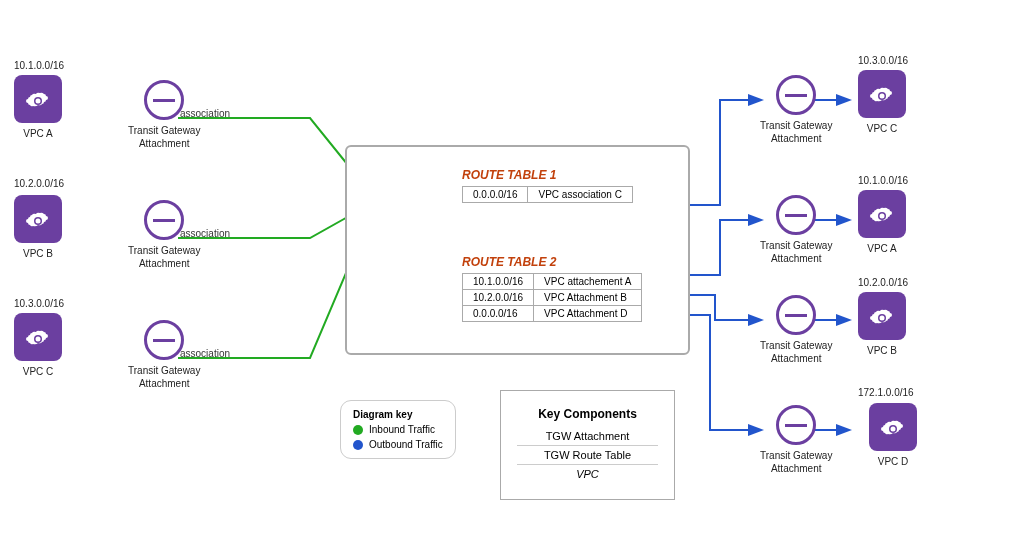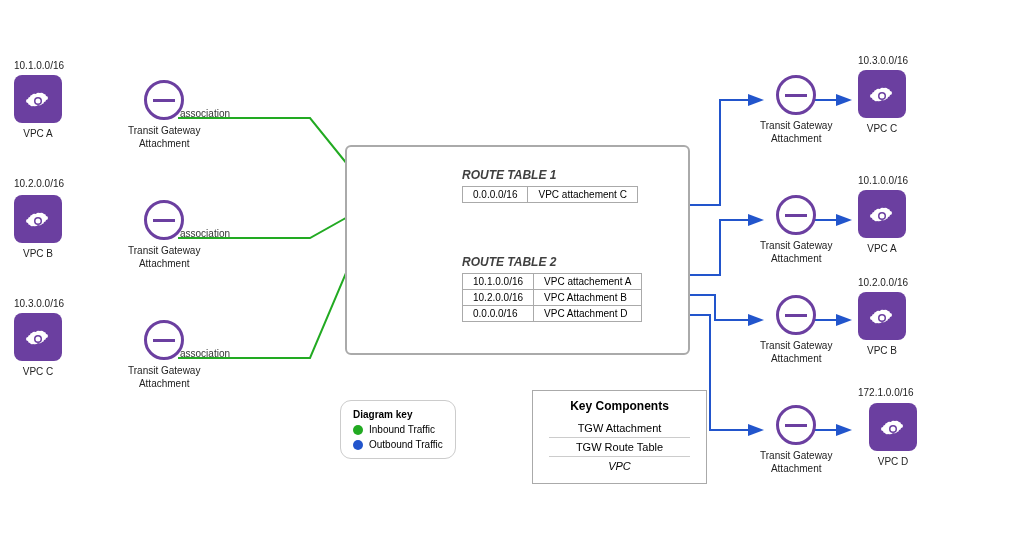--- a/index.html
+++ b/index.html
@@ -73,21 +73,21 @@
       font-size: 10px;
       color: #222;
       text-align: center;
       line-height: 1.3;
     }
     .route-table-title {
       font-style: italic;
       font-weight: bold;
       font-size: 12px;
       margin-bottom: 4px;
-      color: #404040;
+      color: #c2410c;
     }
     
     .diagram-key {
       position: absolute;
       border: 1px solid #ccc;
       border-radius: 4px;
       background: white;
       padding: 8px 12px;
       font-size: 10px;
     }
@@ -108,23 +108,22 @@
       width: 10px; height: 10px;
       border-radius: 50%;
       background: #2255cc;
       flex-shrink: 0;
     }
     
     .key-components {
       position: absolute;
       border: 1px solid #aaa;
       background: white;
-      padding: 8px 16px;
+      padding: 16px 16px;
       font-size: 11px;
-      margin-left: 32px;
     }
     .key-components-title {
       font-weight: bold;
       font-size: 12px;
       text-align: center;
       margin-bottom: 6px;
     }
     .key-components-item {
       border-bottom: 1px solid #ccc;
       padding: 3px 0;
@@ -257,21 +256,21 @@
   </div>
 
   <div style="position:absolute; left:345px; top:145px; width:345px; height:210px; border:2px solid #aaa; border-radius:6px; background:white;"></div>
 
   <div style="position:absolute; left:462px; top:168px;">
     <div class="route-table-title">ROUTE TABLE 1</div>
     <table style="border-collapse:collapse; font-size:10px;">
       <tbody>
           <tr>
         <td style="border:1px solid #aaa; padding:2px 10px;">0.0.0.0/16</td>
-        <td style="border:1px solid #aaa; padding:2px 10px;">VPC attachement C</td>
+        <td style="border:1px solid #aaa; padding:2px 10px;">VPC association C</td>
       </tr>
     </tbody>
       </table>
   </div>
 
   <div style="position:absolute; left:462px; top:255px;">
     <div class="route-table-title">ROUTE TABLE 2</div>
     <table style="border-collapse:collapse; font-size:10px;">
       <tbody>
           <tr>

